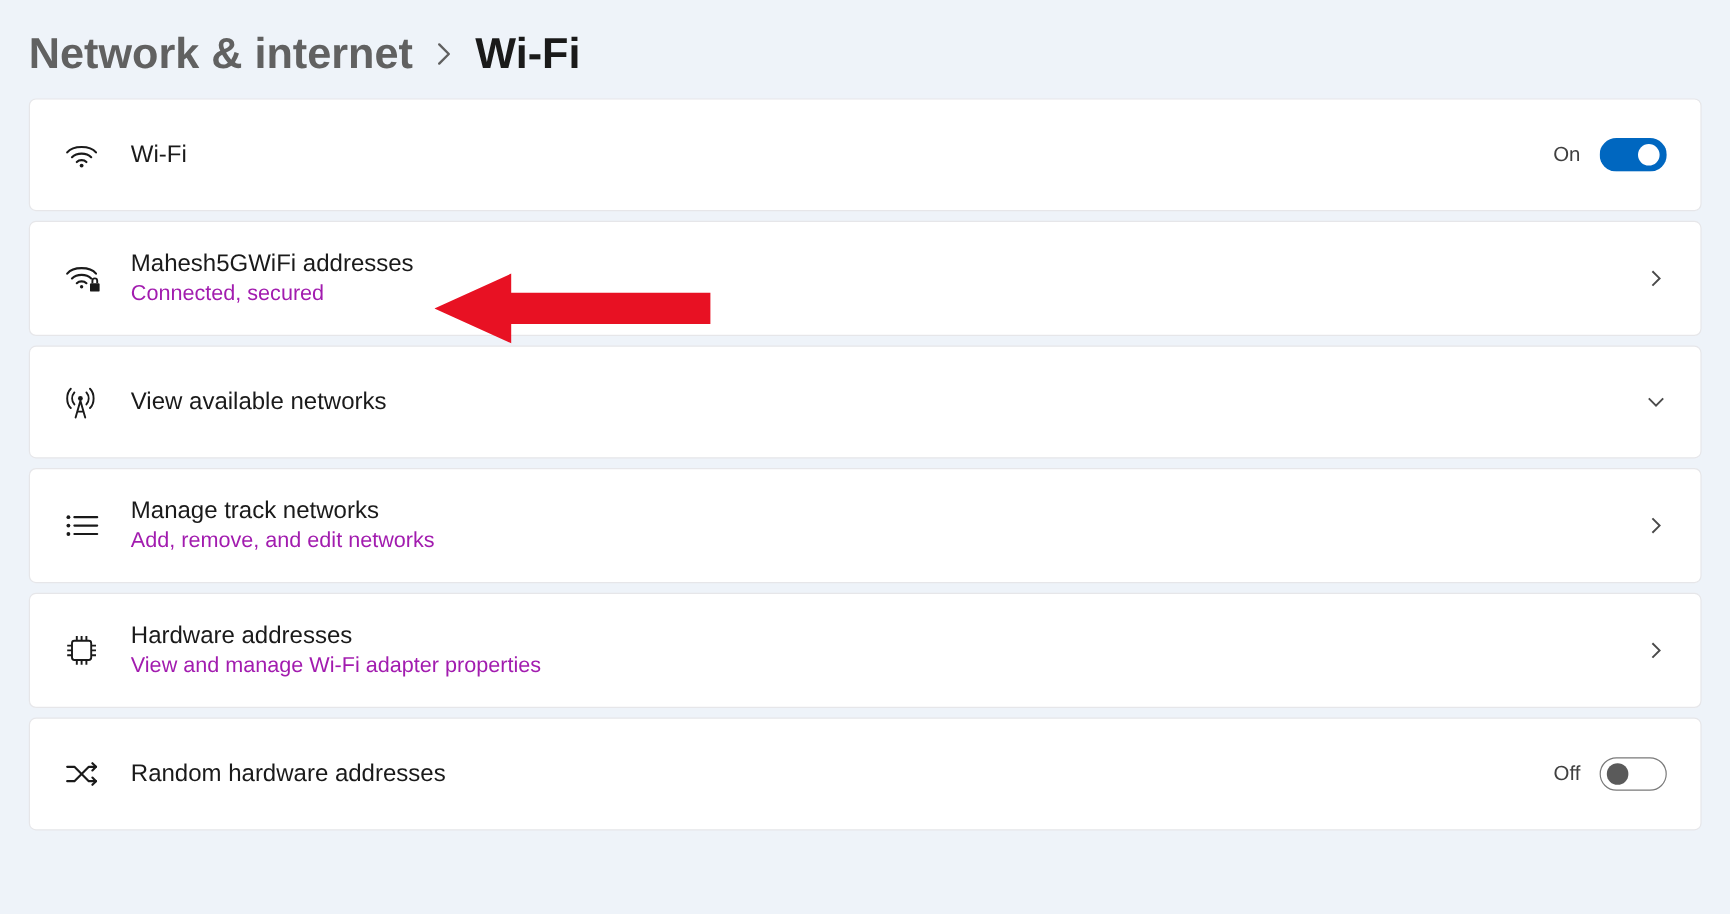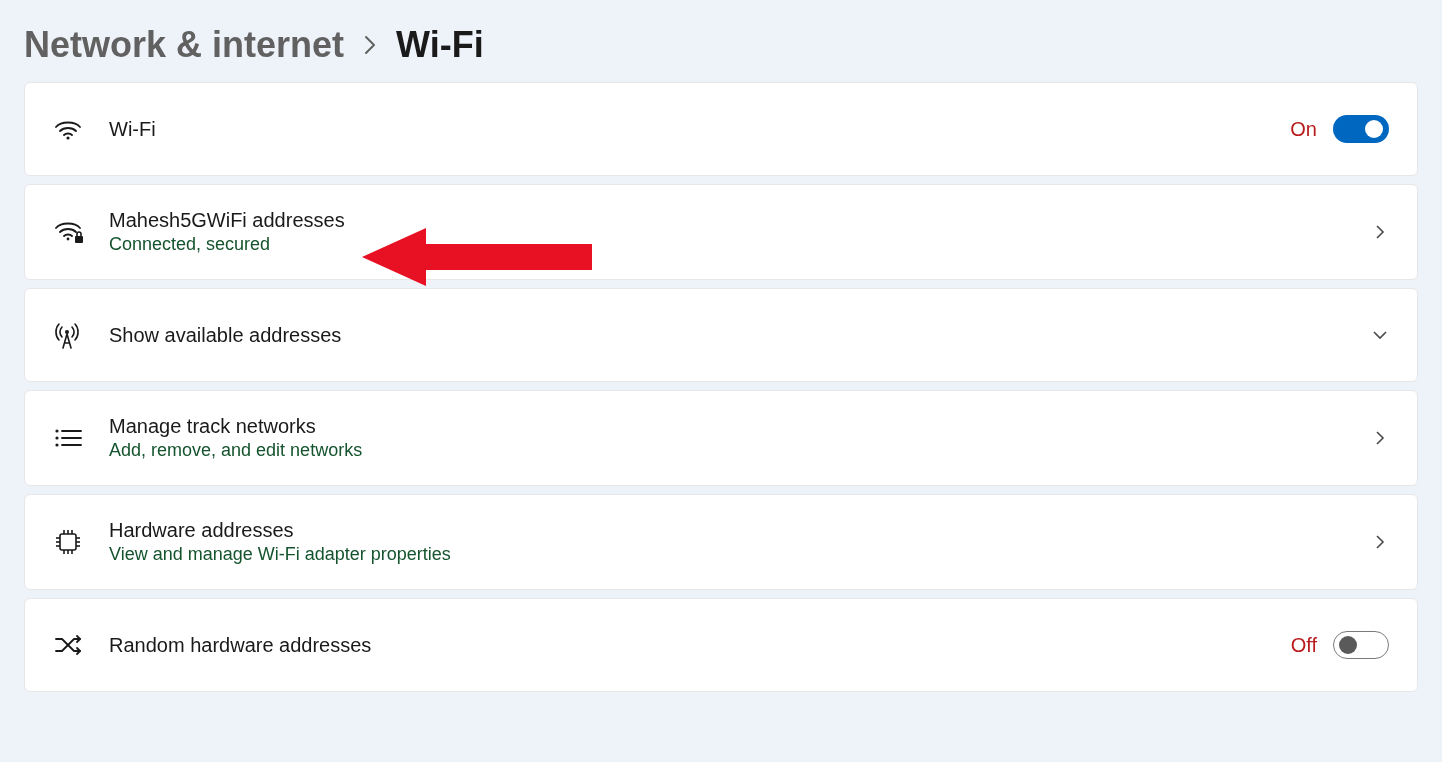--- a/index.html
+++ b/index.html
@@ -51,32 +51,32 @@
       justify-content: flex-start;
     }
     .card .text-slot { flex: 1; }
     .card .title {
       font-size: 20px;
       font-weight: 400;
       color: #1a1a1a;
     }
     .card .subtitle {
       font-size: 18px;
-      color: #14532d;
+      color: #a21caf;
       margin-top: 2px;
     }
     .card .tail {
       display: flex;
       align-items: center;
       gap: 16px;
       color: #1a1a1a;
     }
     .tail-label {
-      font-size: 20px;
-      color: #b91c1c;
+      font-size: 17px;
+      color: #404040;
     }
 
     
     .toggle {
       width: 56px;
       height: 28px;
       border-radius: 999px;
       position: relative;
       border: 1px solid transparent;
     }
@@ -170,21 +170,21 @@
     <svg width="28" height="30" viewBox="0 0 28 30">
       <path d="M6 4 C2 8 2 16 6 20" stroke="#1a1a1a" stroke-width="1.6" fill="none" stroke-linecap="round"></path>
       <path d="M22 4 C26 8 26 16 22 20" stroke="#1a1a1a" stroke-width="1.6" fill="none" stroke-linecap="round"></path>
       <path d="M9 7 C6.5 10 6.5 14 9 17" stroke="#1a1a1a" stroke-width="1.6" fill="none" stroke-linecap="round"></path>
       <path d="M19 7 C21.5 10 21.5 14 19 17" stroke="#1a1a1a" stroke-width="1.6" fill="none" stroke-linecap="round"></path>
       <circle cx="14" cy="12" r="2" fill="#1a1a1a"></circle>
       <path d="M14 14 L10 28 M14 14 L18 28 M11.5 23 L16.5 23" stroke="#1a1a1a" stroke-width="1.6" fill="none" stroke-linecap="round"></path>
     </svg>
   </div>
   <div class="text-slot">
-    <div class="title">Show available addresses</div>
+    <div class="title">View available networks</div>
   </div>
   <div class="tail">
     <span>
       <svg class="chevron" viewBox="0 0 18 18">
           <path d="M3 6 L9 12 L15 6"></path>
         </svg>
     </span>
   </div>
 </div>
 

